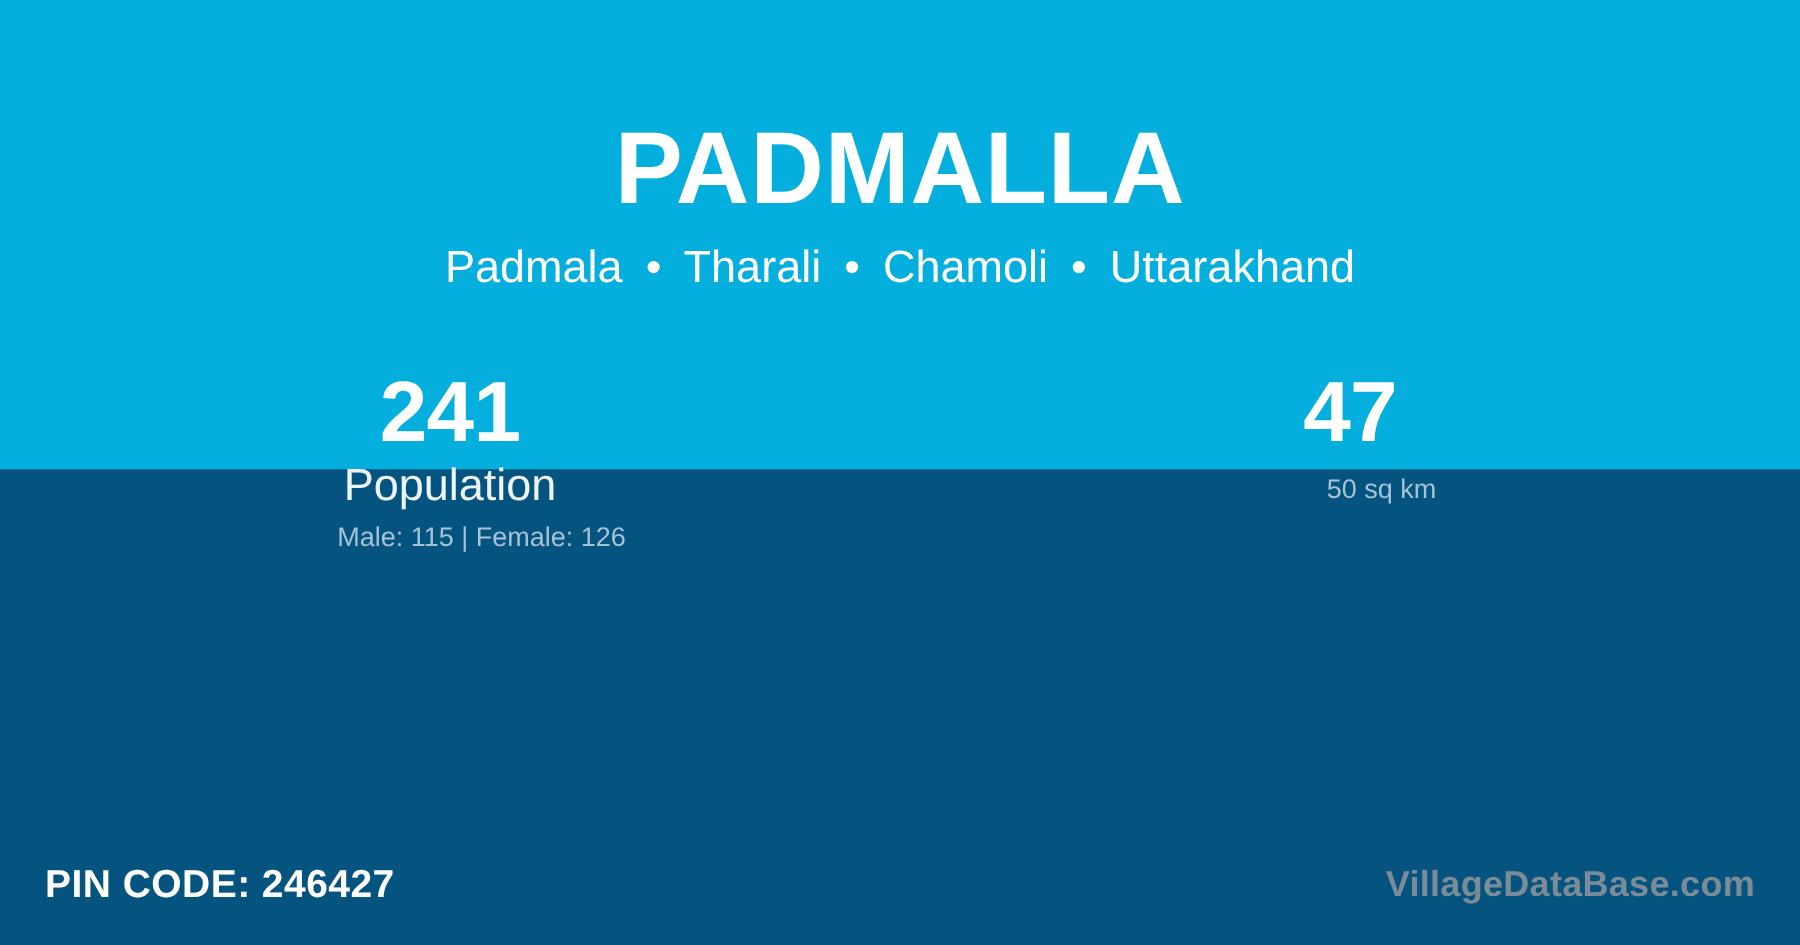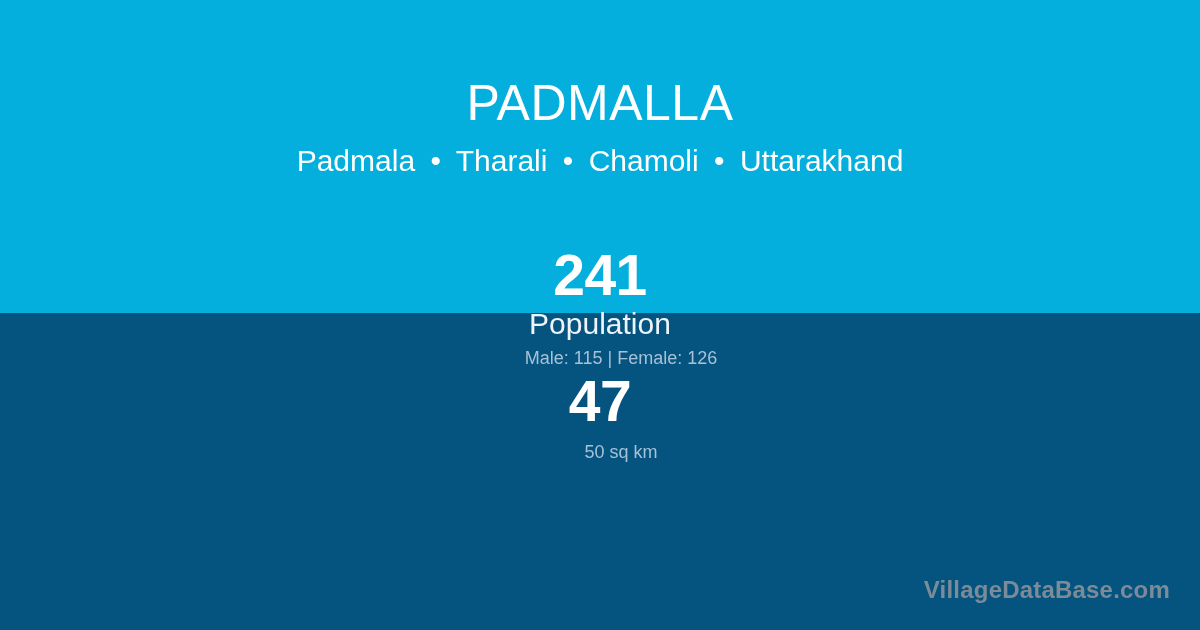--- a/index.html
+++ b/index.html
@@ -42,22 +42,22 @@
   
   .header {
     position: absolute;
     left: 0;
     top: 78px;
     width: 1200px;
     text-align: center;
     z-index: 5;
   }
   .village-title {
-    font-size: 50px;
-    font-weight: 400;
+    font-size: 68px;
+    font-weight: 700;
     line-height: 1.0;
     color: #ffffff;
     letter-spacing: 0.5px;
     margin: 0;
     white-space: nowrap;
   }
   .village-subtitle {
     margin-top: 16px;
     font-size: 30px;
     font-weight: 400;
@@ -71,21 +71,21 @@
     color: #ffffff;
   }
 
   
   .stats {
     position: absolute;
     left: 0;
     top: 243px;
     width: 1200px;
     display: flex;
-    flex-direction: column;
+    flex-direction: row;
     z-index: 6;
   }
   .stat {
     flex: 1 1 0;
     text-align: center;
   }
   .stat-value {
     font-size: 57px;
     font-weight: 700;
     line-height: 64px;
@@ -193,16 +193,17 @@
     <div class="stat">
       <div class="stat-value">47</div>
       <div class="stat-sub">50 sq km</div>
     </div>
 
 
   </div>
 
 
   <div class="footer">
+    <div class="pin-code">PIN CODE: 246427</div>
     <div class="watermark">VillageDataBase.com</div>
   </div>
 
 </div>
 
 </body></html>

